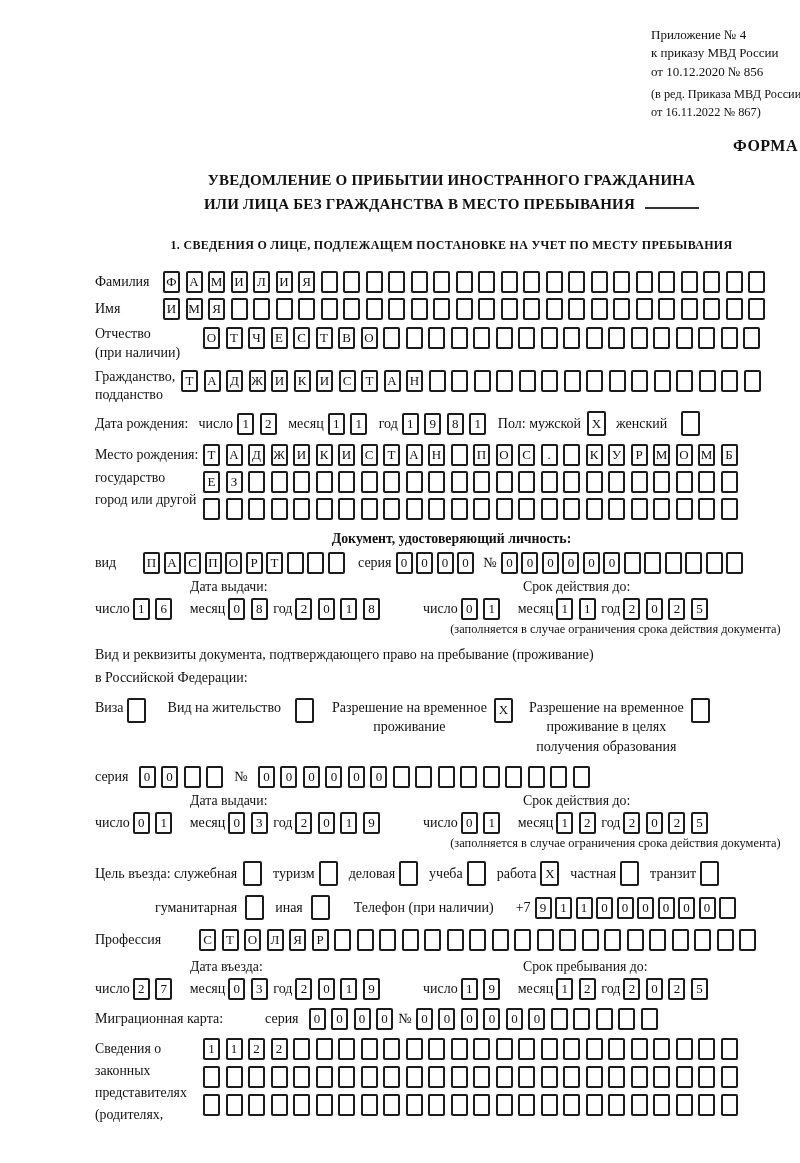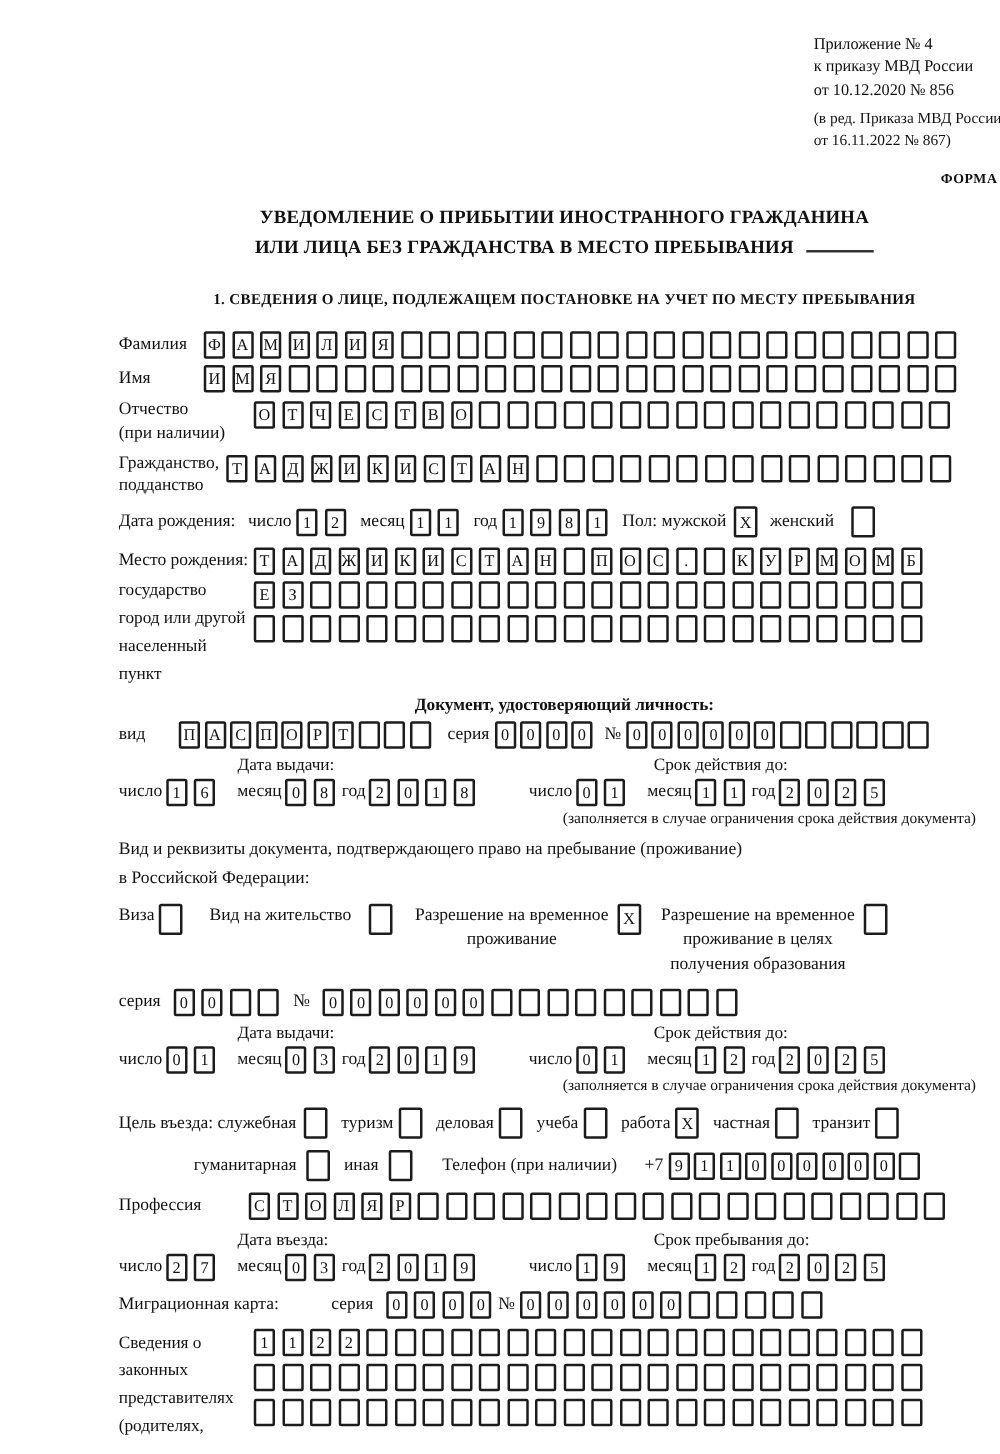--- a/index.html
+++ b/index.html
@@ -3,21 +3,21 @@
 <meta charset="utf-8">
 <style>
   * { box-sizing: border-box; }
   html,body { margin:0; padding:0; background:#fff; }
   body { width:800px; height:1163px; font-family:"Liberation Serif", serif; color:#111; font-size:14px; }
   .page { padding:26px 25px 0 62px; width:800px; height:886px; position:relative;margin-left:33px; }
 
   .annex { margin-left:556px; font-size:13px; line-height:1.42; white-space:nowrap; }
   .annex .small { font-size:12.3px; }
   .annex .gap { margin-top:5px; }
-  .forma { text-align:right; font-weight:bold; font-size:11px; margin:16px 10px 0 0; letter-spacing:0.5px; }
+  .forma { text-align:right; font-weight:bold; font-size:16px; margin:16px 10px 0 0; letter-spacing:0.5px; }
 
   .title { text-align:center; font-weight:bold; font-size:15px; line-height:1.55; margin-top:14px; letter-spacing:0.2px; }
   .title-underline { display:inline-block; width:54px; height:1em; border-bottom:2.5px solid #333; margin-left:10px; }
 
   .s1-heading { text-align:center; font-weight:bold; font-size:12px; margin:22px 0 18px 0; letter-spacing:0.3px; white-space:nowrap; }
 
   .frow { display:flex; align-items:center; margin-bottom:5px; flex-wrap:nowrap; }
   .lbl { flex:none; }
   .cells { display:inline-flex; flex-wrap:nowrap; align-items:center; }
   .cell { display:inline-flex; flex:none; width:17px; height:22px; border:2px solid #1c1c1c; border-radius:2px;
@@ -248,21 +248,20 @@
     <span class="cells cb ml14">
         <span class="cell"></span>
       </span>
   </div>
 
   <div class="birthplace">
     <div class="labels">
       <div style="font-size:14px;">Место рождения:</div>
       <div>государство</div>
       <div>город или другой</div>
-      <div>населенный пункт</div>
     </div>
     <div class="rows">
       <div class="cells">
           <span class="cell">Т</span>
           <span class="cell">А</span>
           <span class="cell">Д</span>
           <span class="cell">Ж</span>
           <span class="cell">И</span>
           <span class="cell">К</span>
           <span class="cell">И</span>

